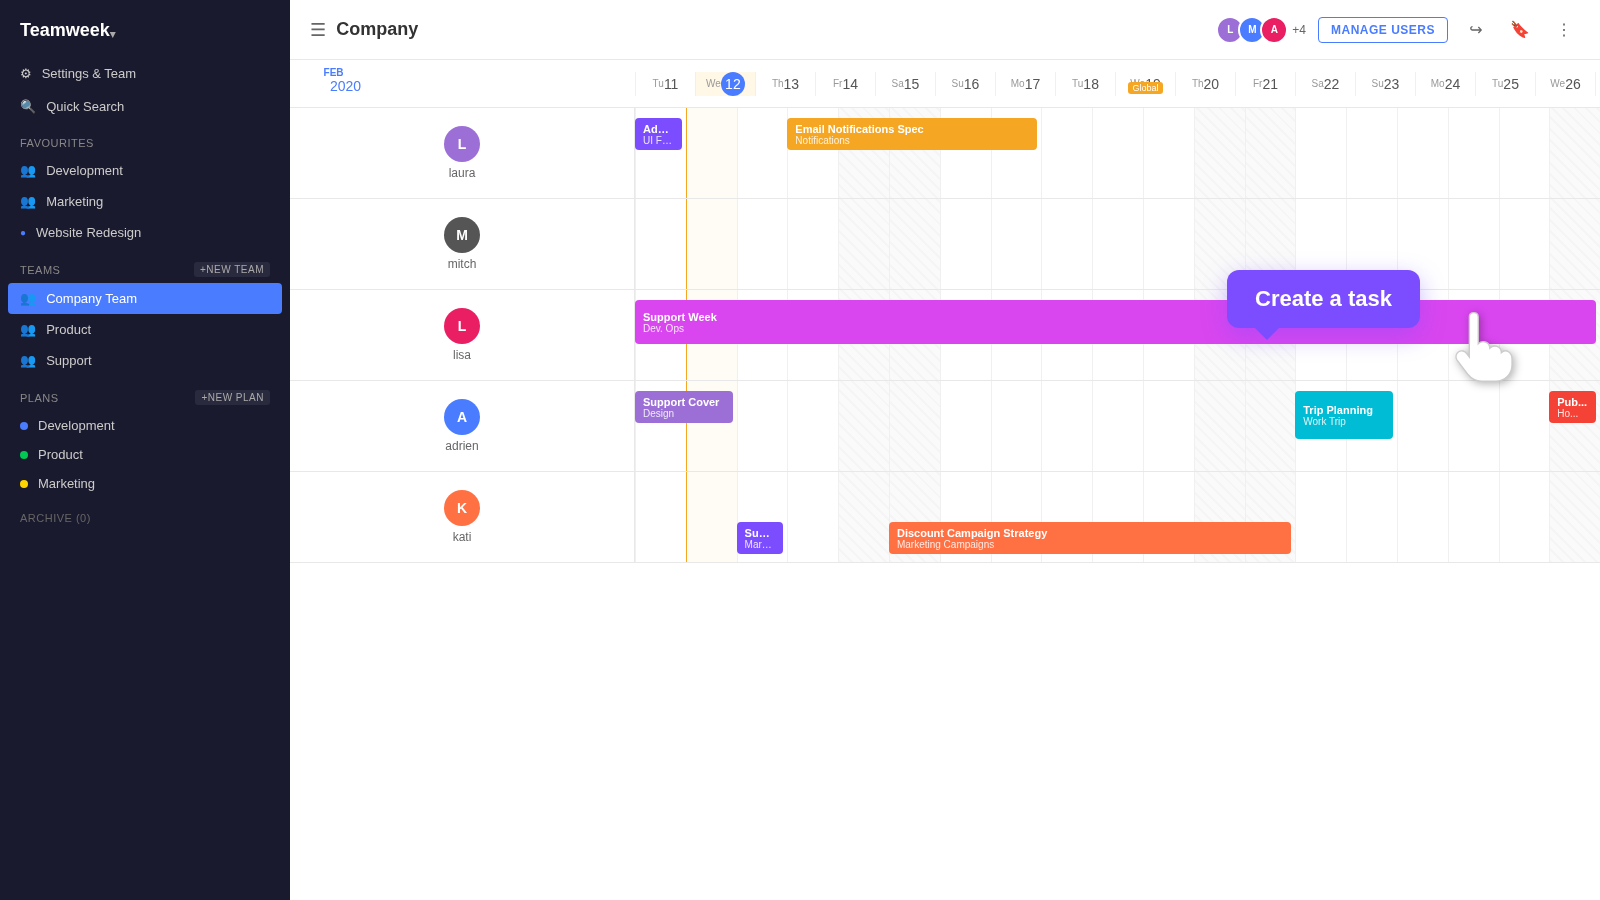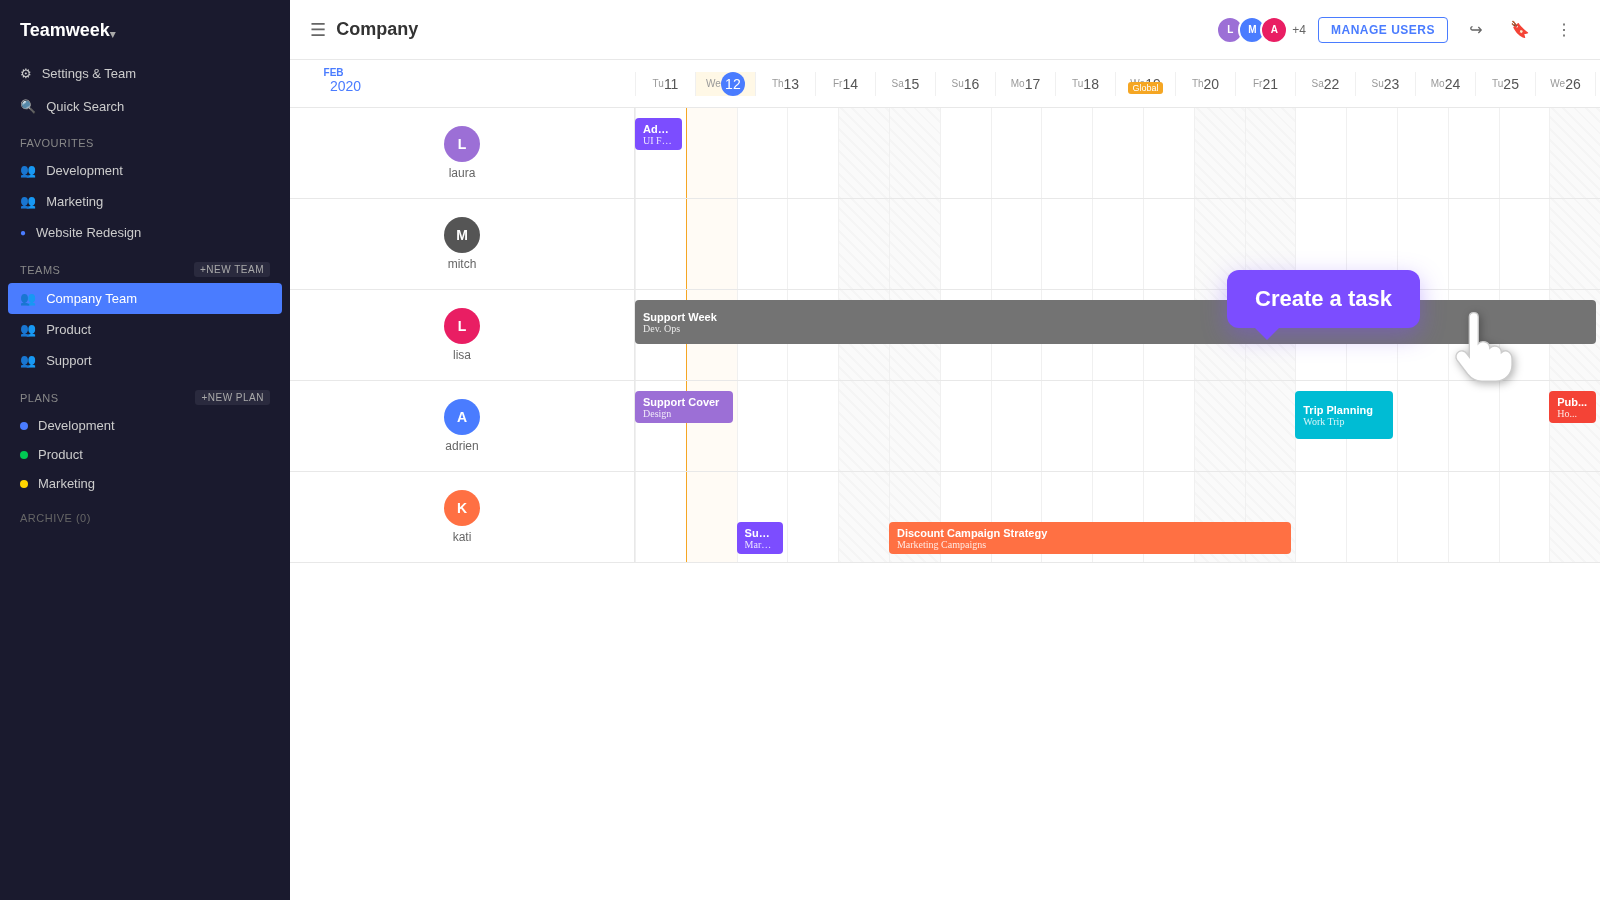--- a/index.html
+++ b/index.html
@@ -59,21 +59,21 @@
     .row-header { width: 345px; flex-shrink: 0; display: flex; flex-direction: column; align-items: center; justify-content: center; padding: 10px; gap: 4px; border-right: 1px solid #e8e8e8; }
     .row-avatar { width: 36px; height: 36px; border-radius: 50%; display: flex; align-items: center; justify-content: center; font-size: 14px; font-weight: 700; color: #fff; }
     .row-name { font-size: 12px; color: #666; }
     .row-cells { flex: 1; display: flex; position: relative; }
     .row-cell { flex: 1; border-left: 1px solid #f0f0f0; min-height: 90px; position: relative; }
     .row-cell.weekend { background: repeating-linear-gradient(45deg, #f5f5f5, #f5f5f5 2px, #fafafa 2px, #fafafa 8px); }
 
     
     .task-bar { position: absolute; border-radius: 4px; padding: 4px 8px; font-size: 11px; font-weight: 600; color: #fff; display: flex; flex-direction: column; justify-content: center; overflow: hidden; z-index: 2; }
     .task-bar .task-name { font-size: 11px; font-weight: 700; white-space: nowrap; overflow: hidden; text-overflow: ellipsis; }
-    .task-bar .task-sub { font-size: 10px; font-weight: 400; opacity: 0.85; white-space: nowrap; overflow: hidden; text-overflow: ellipsis; font-family: Liberation Serif, serif; }
+    .task-bar .task-sub { font-size: 10px; font-weight: 400; opacity: 0.85; white-space: nowrap; overflow: hidden; text-overflow: ellipsis; }
 
     
     .create-task-tooltip { position: absolute; background: #7c4dff; color: #fff; border-radius: 12px; padding: 16px 28px; font-size: 22px; font-weight: 700; z-index: 10; cursor: pointer; box-shadow: 0 8px 24px rgba(124,77,255,0.4); }
     .create-task-tooltip::after { content: ''; position: absolute; bottom: -12px; left: 28px; width: 0; height: 0; border-left: 12px solid transparent; border-right: 12px solid transparent; border-top: 12px solid #7c4dff; }
 
     
     .cursor-hand { position: absolute; z-index: 20; pointer-events: none; }
     .cursor-hand svg { width: 80px; height: 80px; filter: drop-shadow(2px 2px 4px rgba(0,0,0,0.3)); }
   </style>
 </head>
@@ -277,20 +277,24 @@
                 <div class="row-cell"></div>
                 <div class="row-cell"></div>
                 <div class="row-cell"></div>
                 <div class="row-cell"></div>
                 <div class="row-cell weekend"></div>
                 <div style="position: absolute; inset: 0px; pointer-events: none;">
                   <div class="task-bar" style="background: rgb(124, 77, 255); left: 0%; width: calc(5.26316% - 4px); top: 10px; height: 32px;">
                     <span class="task-name">Add Pl...</span>
                     <span class="task-sub">UI Fixe</span>
                   </div>
+                  <div class="task-bar" style="background: rgb(245, 166, 35); left: 15.7895%; width: calc(26.3158% - 4px); top: 10px; height: 32px;">
+                    <span class="task-name">Email Notifications Spec</span>
+                    <span class="task-sub">Notifications</span>
+                  </div>
                   <div style="position: absolute; top: 0px; bottom: 0px; width: 1px; background: rgb(245, 166, 35); left: 5.26316%; z-index: 1;"></div>
                 </div>
               </div>
             </div>
             <div class="calendar-row" style="min-height: 90px;">
               <div class="row-header" style="flex-direction: column;">
                 <div class="row-avatar" style="background: rgb(85, 85, 85);">M</div>
                 <span class="row-name">mitch</span>
               </div>
               <div class="row-cells" style="position: relative; flex: 1 1 0%;">
@@ -337,21 +341,21 @@
                 <div class="row-cell"></div>
                 <div class="row-cell weekend"></div>
                 <div class="row-cell weekend"></div>
                 <div class="row-cell"></div>
                 <div class="row-cell"></div>
                 <div class="row-cell"></div>
                 <div class="row-cell"></div>
                 <div class="row-cell"></div>
                 <div class="row-cell weekend"></div>
                 <div style="position: absolute; inset: 0px; pointer-events: none;">
-                  <div class="task-bar" style="background: #737373; left: 0%; width: calc(100% - 4px); top: 10px; height: 44px;">
+                  <div class="task-bar" style="background: #d946ef; left: 0%; width: calc(100% - 4px); top: 10px; height: 44px;">
                     <span class="task-name">Support Week</span>
                     <span class="task-sub">Dev. Ops</span>
                   </div>
                   <div style="position: absolute; top: 0px; bottom: 0px; width: 1px; background: rgb(245, 166, 35); left: 5.26316%; z-index: 1;"></div>
                 </div>
               </div>
               <div class="create-task-tooltip" style="position: absolute; right: 180px; top: -20px; z-index: 15;">Create a task</div>
               <div class="cursor-hand" style="position: absolute; right: 80px; top: 20px; z-index: 16;"><svg viewBox="0 0 80 90" xmlns="http://www.w3.org/2000/svg">
       <path d="M28 8 C28 5 30 3 33 3 C36 3 38 5 38 8 L38 38 C40 36 43 35 46 36 C49 37 51 40 51 43 C53 41 56 40 59 41 C62 42 64 45 64 48 C66 46 69 45 72 47 C75 49 76 52 76 55 L76 62 C76 72 68 80 58 80 L42 80 C36 80 30 77 26 72 L14 56 C12 53 13 49 16 47 C19 45 23 46 25 49 L28 53 Z" fill="white" stroke="#ccc" stroke-width="1.5"></path>
     </svg></div>

